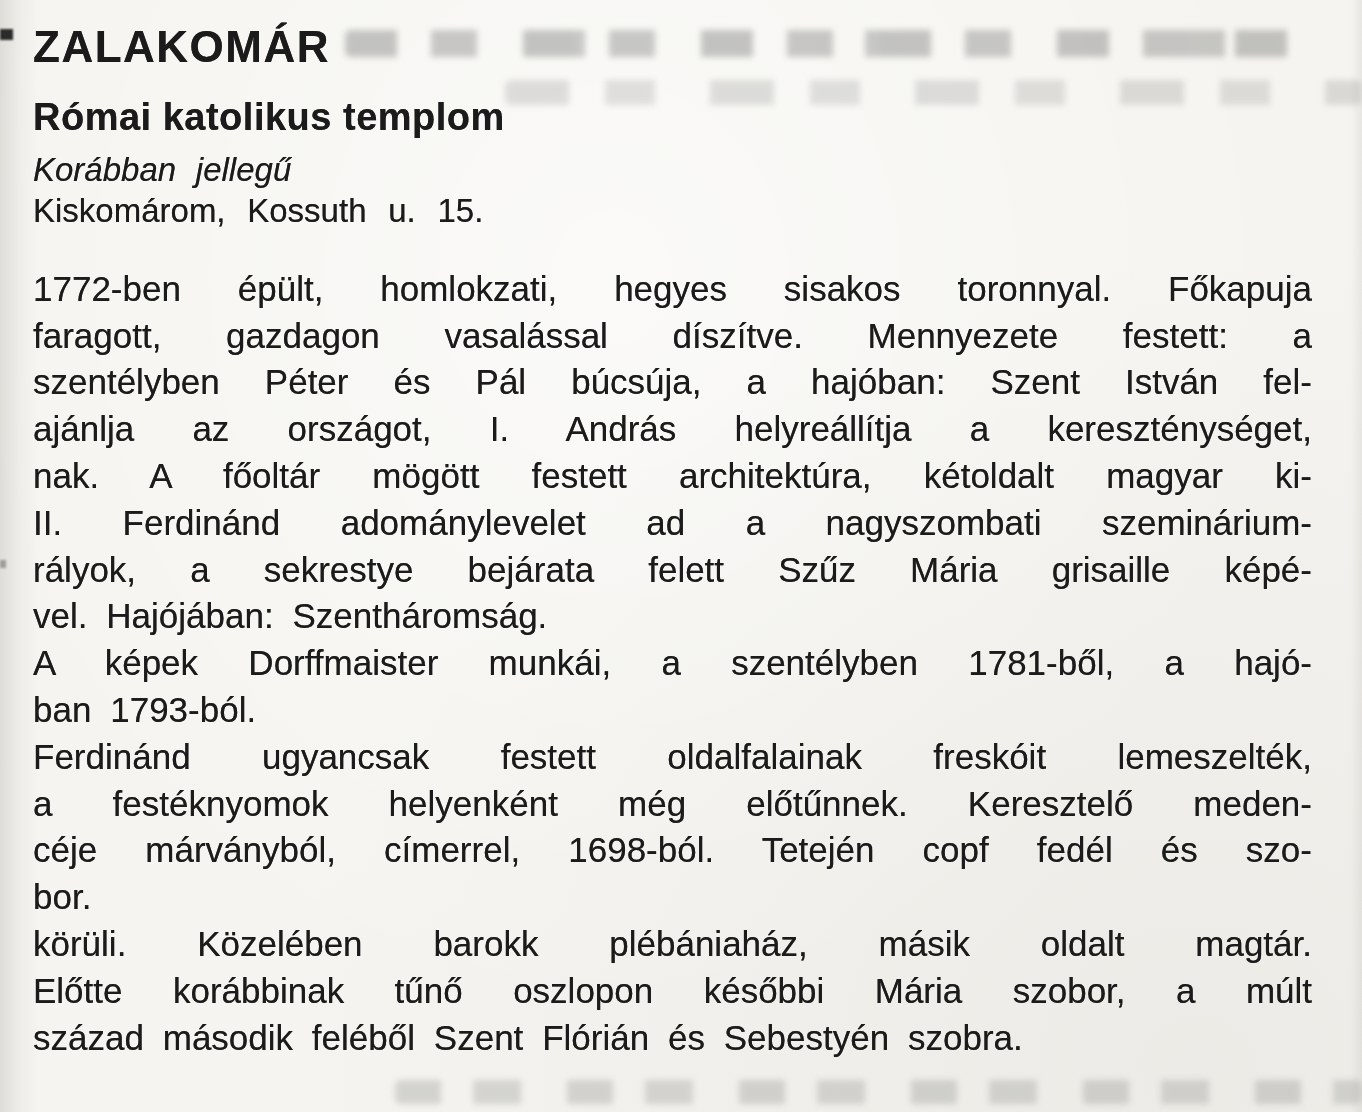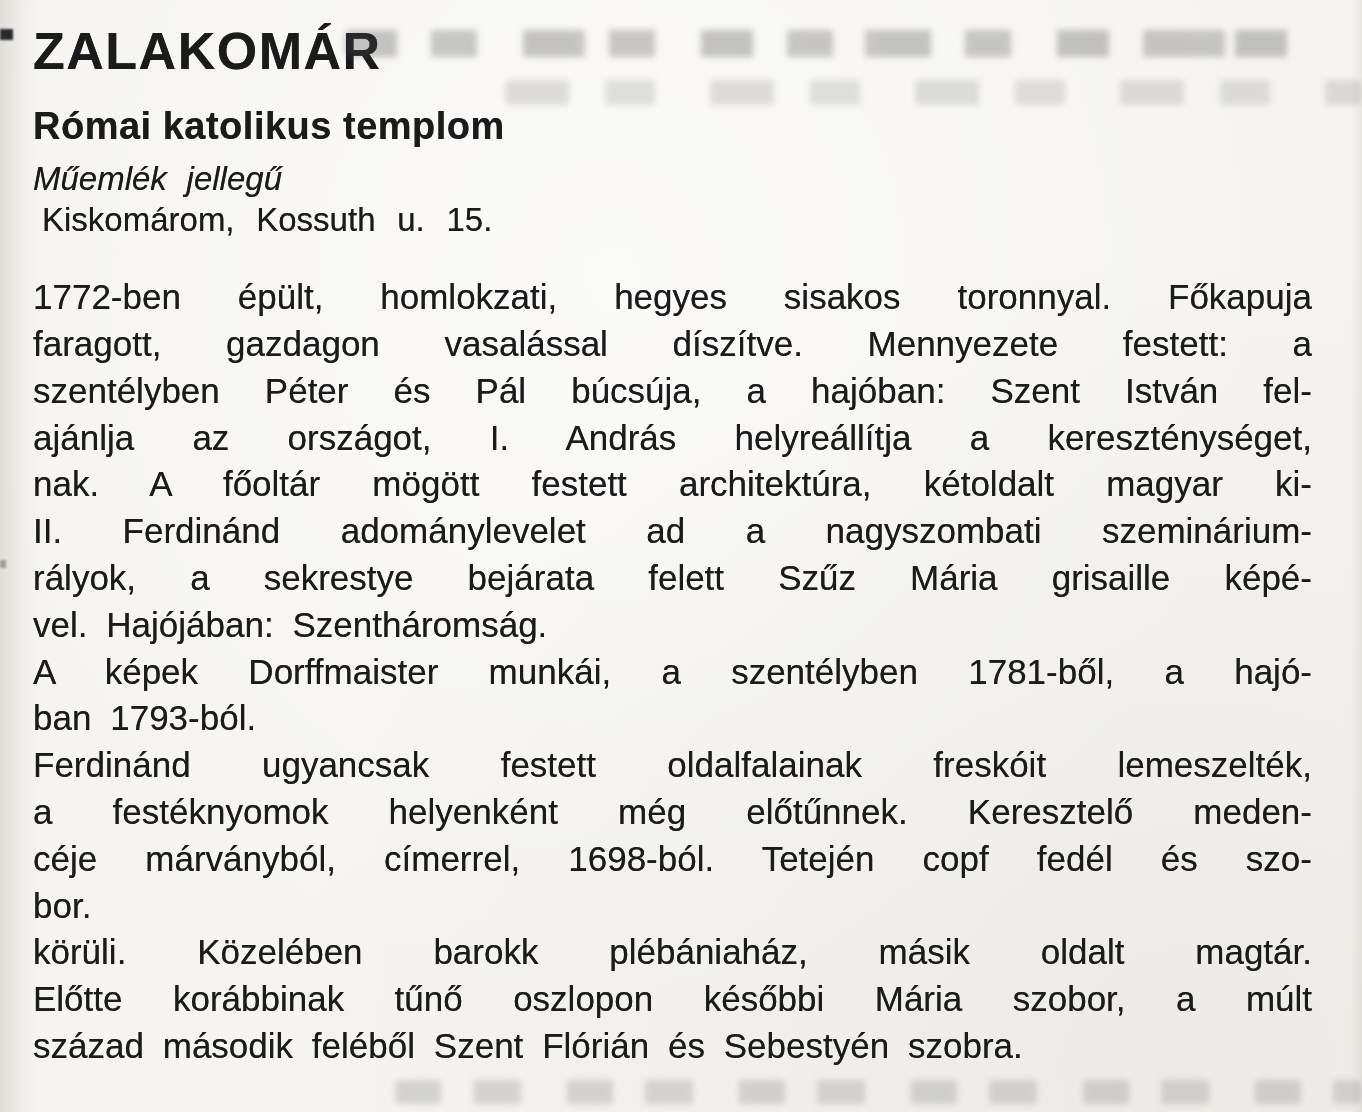--- a/index.html
+++ b/index.html
@@ -22,21 +22,21 @@
     padding: 24px 45px 0 33px;
     background:
       linear-gradient(90deg, rgba(105,100,90,0.16), rgba(105,100,90,0.05) 20px, rgba(105,100,90,0) 38px),
       linear-gradient(270deg, rgba(105,100,90,0.09), rgba(105,100,90,0) 12px),
       radial-gradient(ellipse at 88% 96%, rgba(90,85,75,0.06), rgba(90,85,75,0) 55%),
       radial-gradient(ellipse at 45% 25%, rgba(255,255,255,0.55), rgba(255,255,255,0) 65%);
     text-shadow: 0 0 0.6px rgba(25,25,25,0.75);
   }
   .locality {
     margin: 0;
-    font-size: 52px;
+    font-size: 44px;
     line-height: 1.05;
     font-weight: bold;
     letter-spacing: 1.5px;
   }
   .monument {
     margin: 28px 0 16px 0;
     font-size: 38px;
     line-height: 1;
     font-weight: bold;
     letter-spacing: 0.5px;
@@ -46,21 +46,20 @@
     font-size: 33px;
     line-height: 1.1;
     font-style: italic;
     word-spacing: 0.32em;
   }
   .address {
     margin-top: 5px;
     font-size: 33px;
     line-height: 1.1;
     word-spacing: 0.38em;
-    margin-left: 9px;
   }
   .body-text {
     margin-top: 36px;
     width: 1279px;
   }
   .bline {
     font-size: 35px;
     line-height: 46.8px;
     word-spacing: 0.26em;
     text-align: justify;
@@ -120,21 +119,21 @@
   <div class="bleed bleed-top-1"></div>
   <div class="bleed bleed-top-2"></div>
   <div class="bleed bleed-bottom"></div>
   <div class="edge-mark"></div>
   <div class="edge-speck"></div>
 
   <h1 class="locality">ZALAKOMÁR</h1>
 
   <h2 class="monument">Római katolikus templom</h2>
 
-  <div class="designation">Műemlék jellegű</div>
+  <div class="designation">Korábban jellegű</div>
 
   <div class="address">Kiskomárom, Kossuth u. 15.</div>
 
   <div class="body-text">
     <div class="bline">1772-ben épült, homlokzati, hegyes sisakos toronnyal. Főkapuja</div>
     <div class="bline">faragott, gazdagon vasalással díszítve. Mennyezete festett: a</div>
     <div class="bline">szentélyben Péter és Pál búcsúja, a hajóban: Szent István fel-</div>
     <div class="bline">ajánlja az országot, I. András helyreállítja a kereszténységet,</div>
     <div class="bline">nak. A főoltár mögött festett architektúra, kétoldalt magyar ki-</div>
     <div class="bline">II. Ferdinánd adománylevelet ad a nagyszombati szeminárium-</div>

